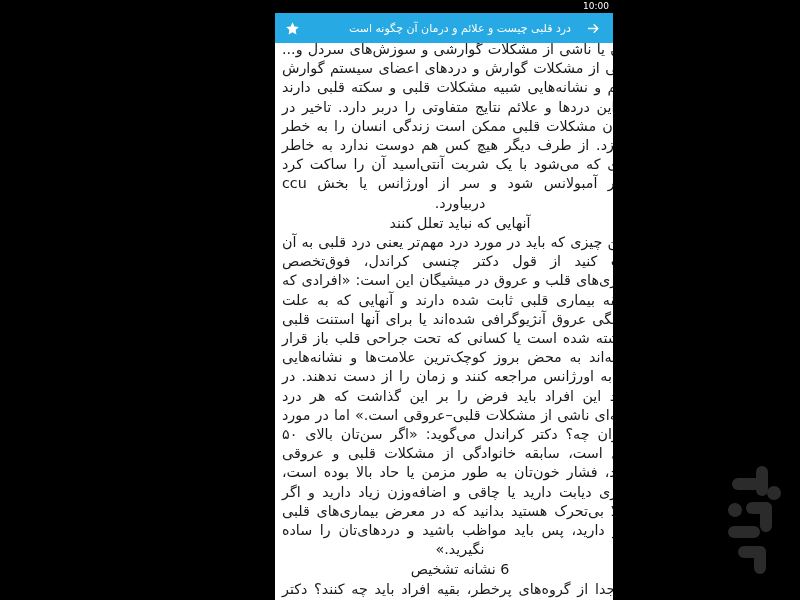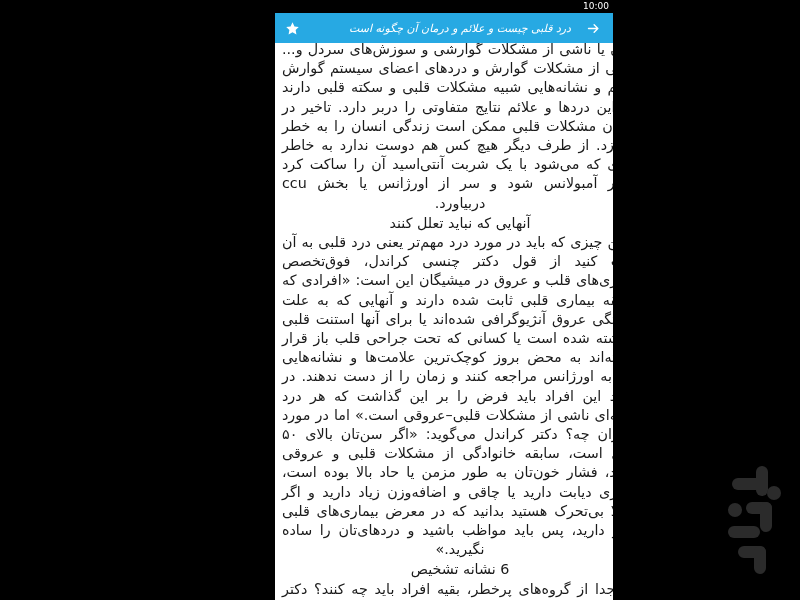--- a/index.html
+++ b/index.html
@@ -53,21 +53,20 @@
 
   
   #action-bar {
     position: relative;
     height: 30px;
     background: #27a9e3;
     display: flex;
     flex-direction: row;
     align-items: center;
     box-sizing: border-box;
-    font-style: italic;
   }
   .ab-left {
     width: 34px;
     height: 30px;
     display: flex;
     align-items: center;
     justify-content: center;
     flex: 0 0 auto;
   }
   .ab-right {

